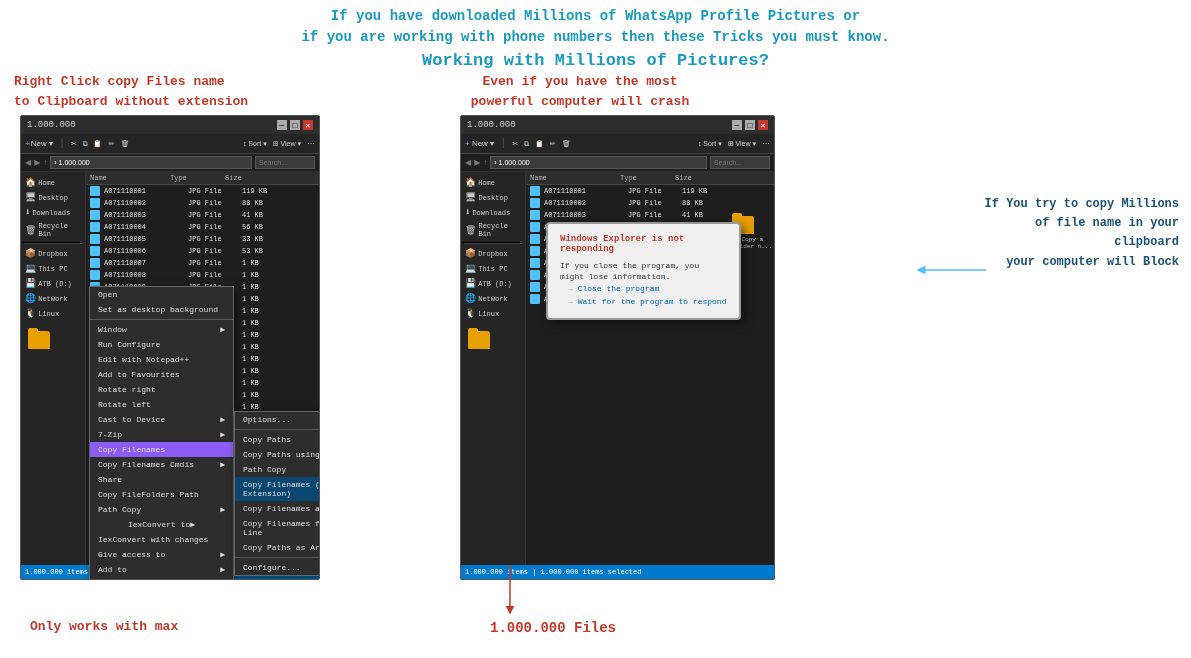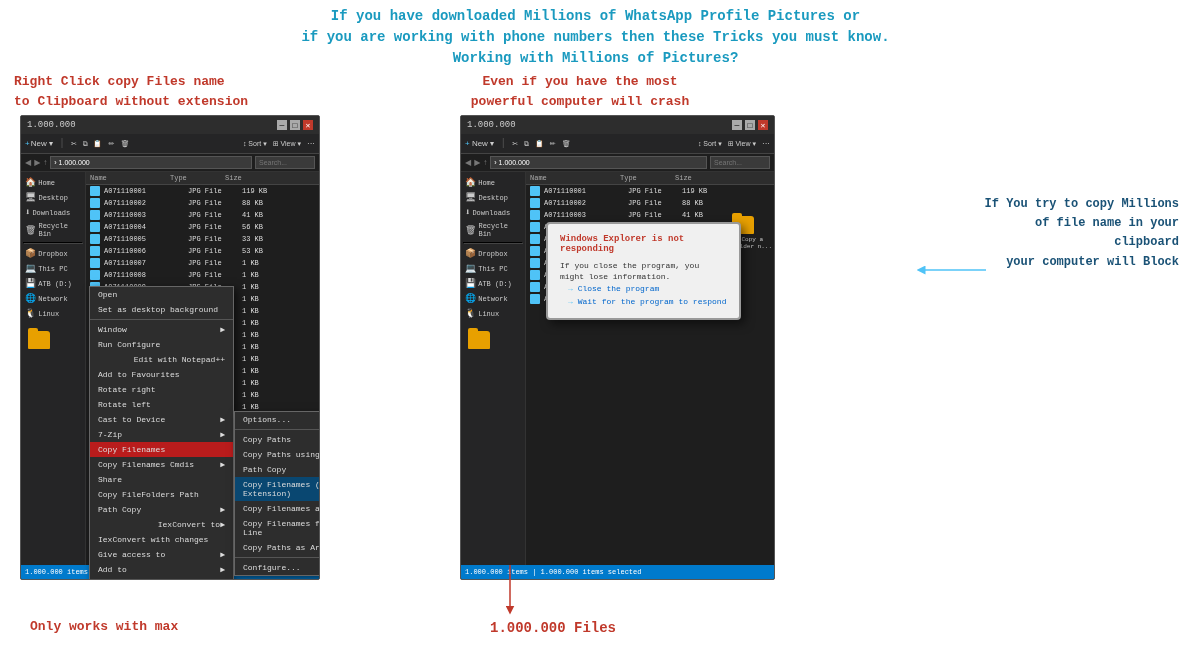--- a/index.html
+++ b/index.html
@@ -11,21 +11,21 @@
       overflow: hidden;
       position: relative;
     }
   </style>
 </head>
 <body>
 
 <div style="text-align:center; padding: 6px 40px 2px;">
   <div style="color:#1a9abf; font-family:'Courier New',monospace; font-size:14px; font-weight:bold; line-height:1.5;">If you have downloaded Millions of WhatsApp Profile Pictures or</div>
   <div style="color:#1a9abf; font-family:'Courier New',monospace; font-size:14px; font-weight:bold; line-height:1.5;">if you are working with phone numbers then these Tricks you must know.</div>
-  <div style="color:#1a9abf; font-family:'Courier New',monospace; font-size:14px; font-weight:bold; line-height:1.5;">Working with Millions of Pictures?</div>
+  <div style="color:#1a9abf; font-family:'Courier New',monospace; font-size:17px; font-weight:bold; line-height:1.5;">Working with Millions of Pictures?</div>
 </div>
 
 <div style="position:absolute; left:14px; top:72px; color:#c0392b; font-family:'Courier New',monospace; font-size:13px; font-weight:bold; line-height:1.5;">
   <div>Right Click copy Files name</div>
   <div>to Clipboard without extension</div>
 </div>
 
 <div style="position:absolute; left:430px; top:72px; color:#c0392b; font-family:'Courier New',monospace; font-size:13px; font-weight:bold; line-height:1.5; text-align:center; width:300px;">
   <div>Even if you have the most</div>
   <div>powerful computer will crash</div>
@@ -256,32 +256,32 @@
   <div style="position:absolute; bottom:0; left:0; right:0; background:#007acc; height:14px; display:flex; align-items:center; padding:0 4px;">
     <span style="color:#fff; font-size:7px;">1.000.000 items | 1.000.000 items selected</span>
   </div>
 
   <div style="position:absolute; left:68px; top:170px; background:#2d2d2d; border:1px solid #666; width:145px; z-index:100; box-shadow:3px 3px 8px rgba(0,0,0,0.6);">
     <div style="color:#ddd; font-size:8px; padding:3px 8px; cursor:pointer;">Open</div>
     <div style="color:#ddd; font-size:8px; padding:3px 8px; cursor:pointer;">Set as desktop background</div>
     <div style="border-top:1px solid #555; margin:2px 0;"></div>
     <div style="color:#ddd; font-size:8px; padding:3px 8px; cursor:pointer; display:flex; justify-content:space-between;">Window <span>▶</span></div>
     <div style="color:#ddd; font-size:8px; padding:3px 8px; cursor:pointer;">Run Configure</div>
-    <div style="color:#ddd; font-size:8px; padding:3px 8px; cursor:pointer;text-align:right;">Edit with Notepad++</div>
+    <div style="color:#ddd; font-size:8px; padding:3px 8px; cursor:pointer;">Edit with Notepad++</div>
     <div style="color:#ddd; font-size:8px; padding:3px 8px; cursor:pointer;">Add to Favourites</div>
     <div style="color:#ddd; font-size:8px; padding:3px 8px; cursor:pointer;">Rotate right</div>
     <div style="color:#ddd; font-size:8px; padding:3px 8px; cursor:pointer;">Rotate left</div>
     <div style="color:#ddd; font-size:8px; padding:3px 8px; cursor:pointer; display:flex; justify-content:space-between;">Cast to Device <span>▶</span></div>
     <div style="color:#ddd; font-size:8px; padding:3px 8px; cursor:pointer; display:flex; justify-content:space-between;">7-Zip <span>▶</span></div>
-    <div style="color:#ddd; font-size:8px; padding:3px 8px; cursor:pointer; background:#b91c1c;">Copy Filenames</div>
+    <div style="color:#ddd; font-size:8px; padding:3px 8px; cursor:pointer; background:#8b5cf6;">Copy Filenames</div>
     <div style="color:#ddd; font-size:8px; padding:3px 8px; cursor:pointer; display:flex; justify-content:space-between;">Copy Filenames Cmdis <span>▶</span></div>
     <div style="color:#ddd; font-size:8px; padding:3px 8px; cursor:pointer;">Share</div>
     <div style="color:#ddd; font-size:8px; padding:3px 8px; cursor:pointer;">Copy FileFolders Path</div>
     <div style="color:#ddd; font-size:8px; padding:3px 8px; cursor:pointer; display:flex; justify-content:space-between;">Path Copy <span>▶</span></div>
-    <div style="color:#ddd; font-size:8px; padding:3px 8px; cursor:pointer; display:flex; justify-content:flex-end;">IexConvert to <span>▶</span></div>
+    <div style="color:#ddd; font-size:8px; padding:3px 8px; cursor:pointer; display:flex; justify-content:center;">IexConvert to <span>▶</span></div>
     <div style="color:#ddd; font-size:8px; padding:3px 8px; cursor:pointer;">IexConvert with changes</div>
     <div style="color:#ddd; font-size:8px; padding:3px 8px; cursor:pointer; display:flex; justify-content:space-between;">Give access to <span>▶</span></div>
     <div style="color:#ddd; font-size:8px; padding:3px 8px; cursor:pointer; display:flex; justify-content:space-between;">Add to <span>▶</span></div>
     <div style="color:#ddd; font-size:8px; padding:3px 8px; cursor:pointer;">Unlock IT</div>
 
   </div>
 
   <div style="position:absolute; left:213px; top:295px; background:#2d2d2d; border:1px solid #666; width:155px; z-index:101; box-shadow:3px 3px 8px rgba(0,0,0,0.6);">
     <div style="color:#ddd; font-size:8px; padding:3px 8px; cursor:pointer;">Options...</div>
     <div style="border-top:1px solid #555; margin:2px 0;"></div>

